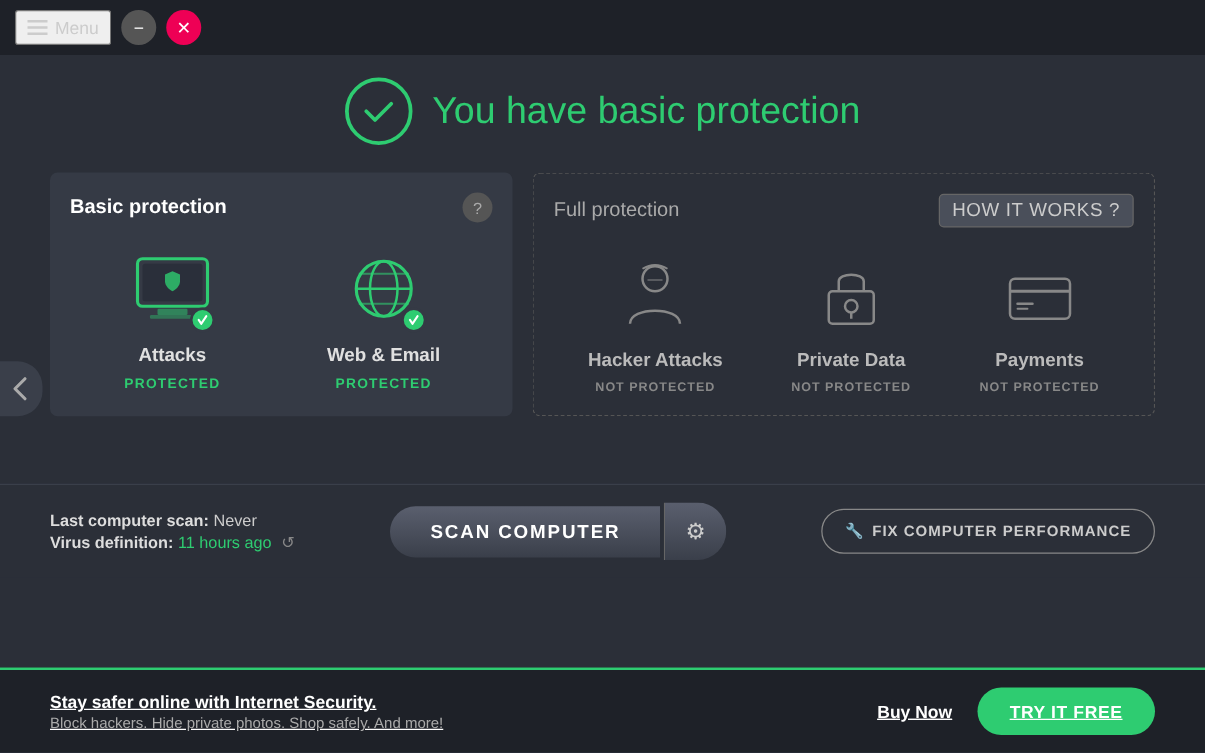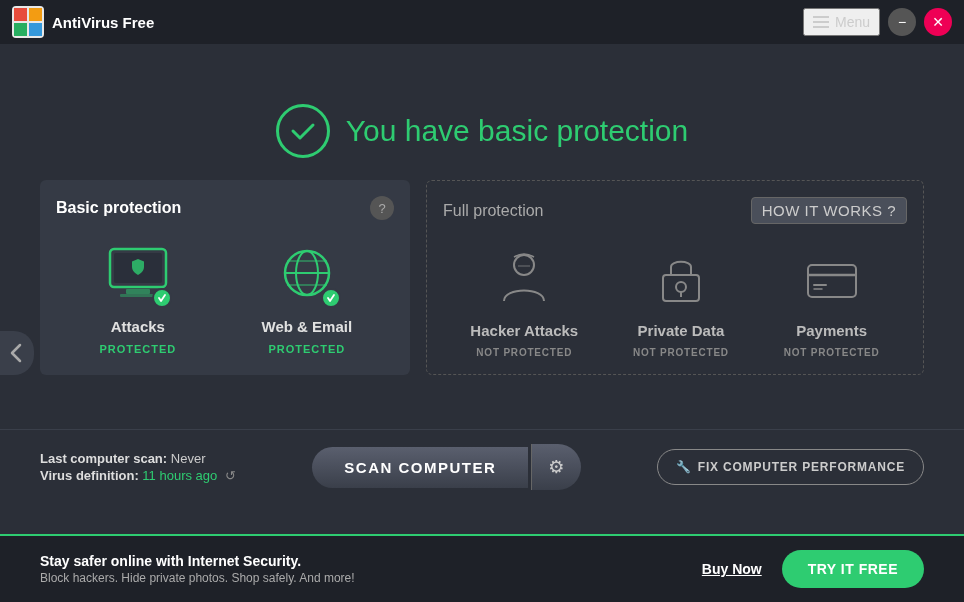--- a/index.html
+++ b/index.html
@@ -90,21 +90,20 @@
       align-items: center;
       justify-content: center;
       cursor: pointer;
       z-index: 10;
     }
 
     
     .main-content {
       padding: 0 40px;
       padding-top: 18px;
-      margin-top: 42px;
     }
 
     
     .status-header {
       display: flex;
       align-items: center;
       justify-content: center;
       gap: 16px;
       margin-bottom: 22px;
     }
@@ -358,20 +357,21 @@
       bottom: 0;
       left: 0;
       right: 0;
       background: #1e2128;
       height: 68px;
       display: flex;
       align-items: center;
       justify-content: space-between;
       padding: 0 40px;
       border-top: 2px solid #2ecc71;
+      text-decoration: underline;
     }
     .promo-text {
       display: flex;
       flex-direction: column;
       gap: 2px;
     }
     .promo-title {
       font-size: 14px;
       font-weight: 700;
       color: #fff;
@@ -403,32 +403,20 @@
       border-radius: 24px;
       padding: 11px 26px;
       cursor: pointer;
       letter-spacing: 0.5px;
     }
   </style>
 </head>
 <body>
 
 <div class="title-bar">
-  <div class="title-bar-left">
-
-    <svg class="avg-logo" viewBox="0 0 32 32" xmlns="http://www.w3.org/2000/svg">
-      <rect width="32" height="32" rx="4" fill="#e8e8e8"></rect>
-      <polygon points="16,4 28,28 4,28" fill="none" stroke="#e05a00" stroke-width="0"></polygon>
-      <rect x="2" y="2" width="13" height="13" fill="#e74c3c"></rect>
-      <rect x="17" y="2" width="13" height="13" fill="#f39c12"></rect>
-      <rect x="2" y="17" width="13" height="13" fill="#27ae60"></rect>
-      <rect x="17" y="17" width="13" height="13" fill="#3498db"></rect>
-    </svg>
-    <span class="title-bar-title">AntiVirus Free</span>
-  </div>
   <div class="title-bar-right">
     <button class="menu-btn">
       <div class="menu-icon-lines">
         <span></span>
           <span></span>
           <span></span>
       </div>
       <span>Menu</span>
     </button>
     <button class="win-btn win-btn-min">−</button>

